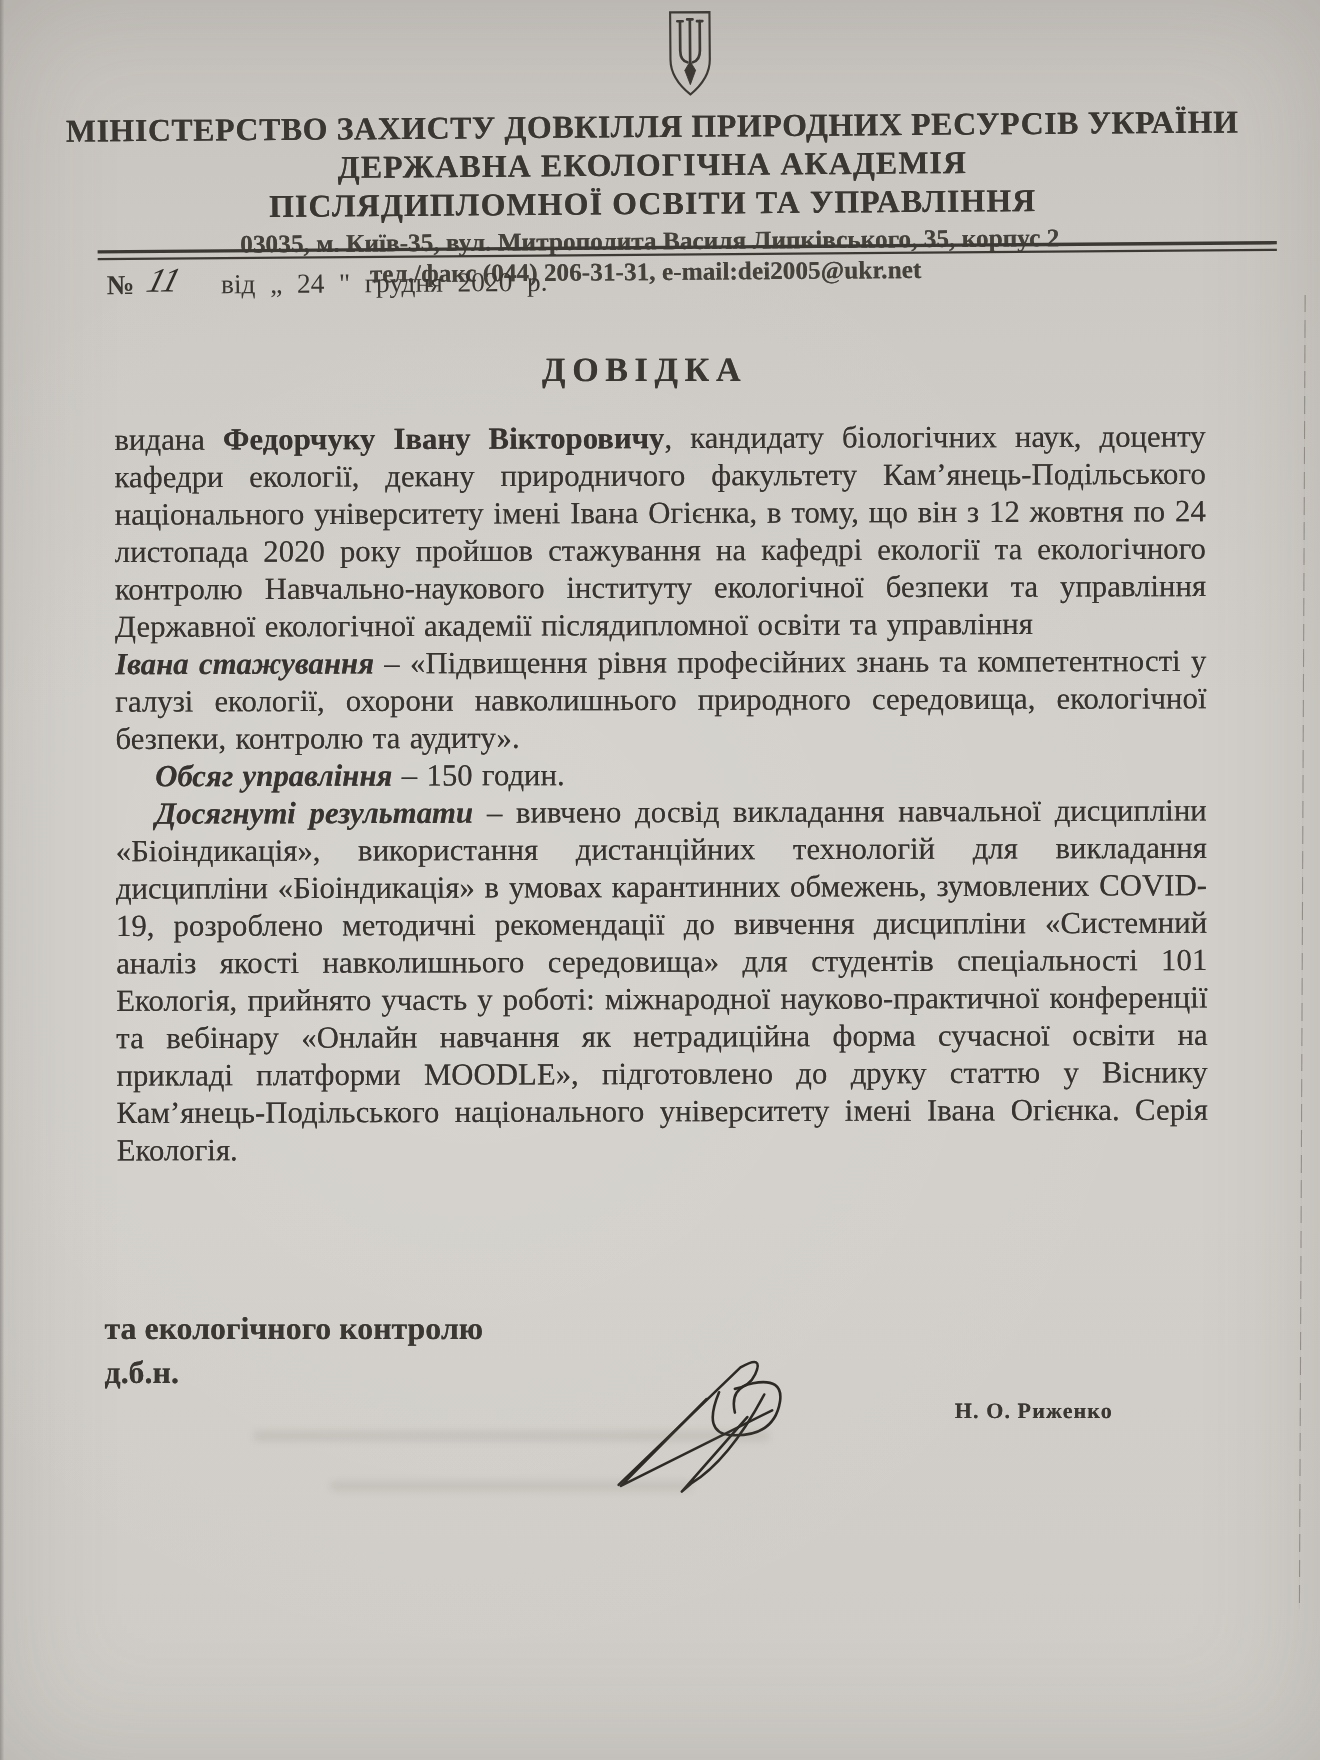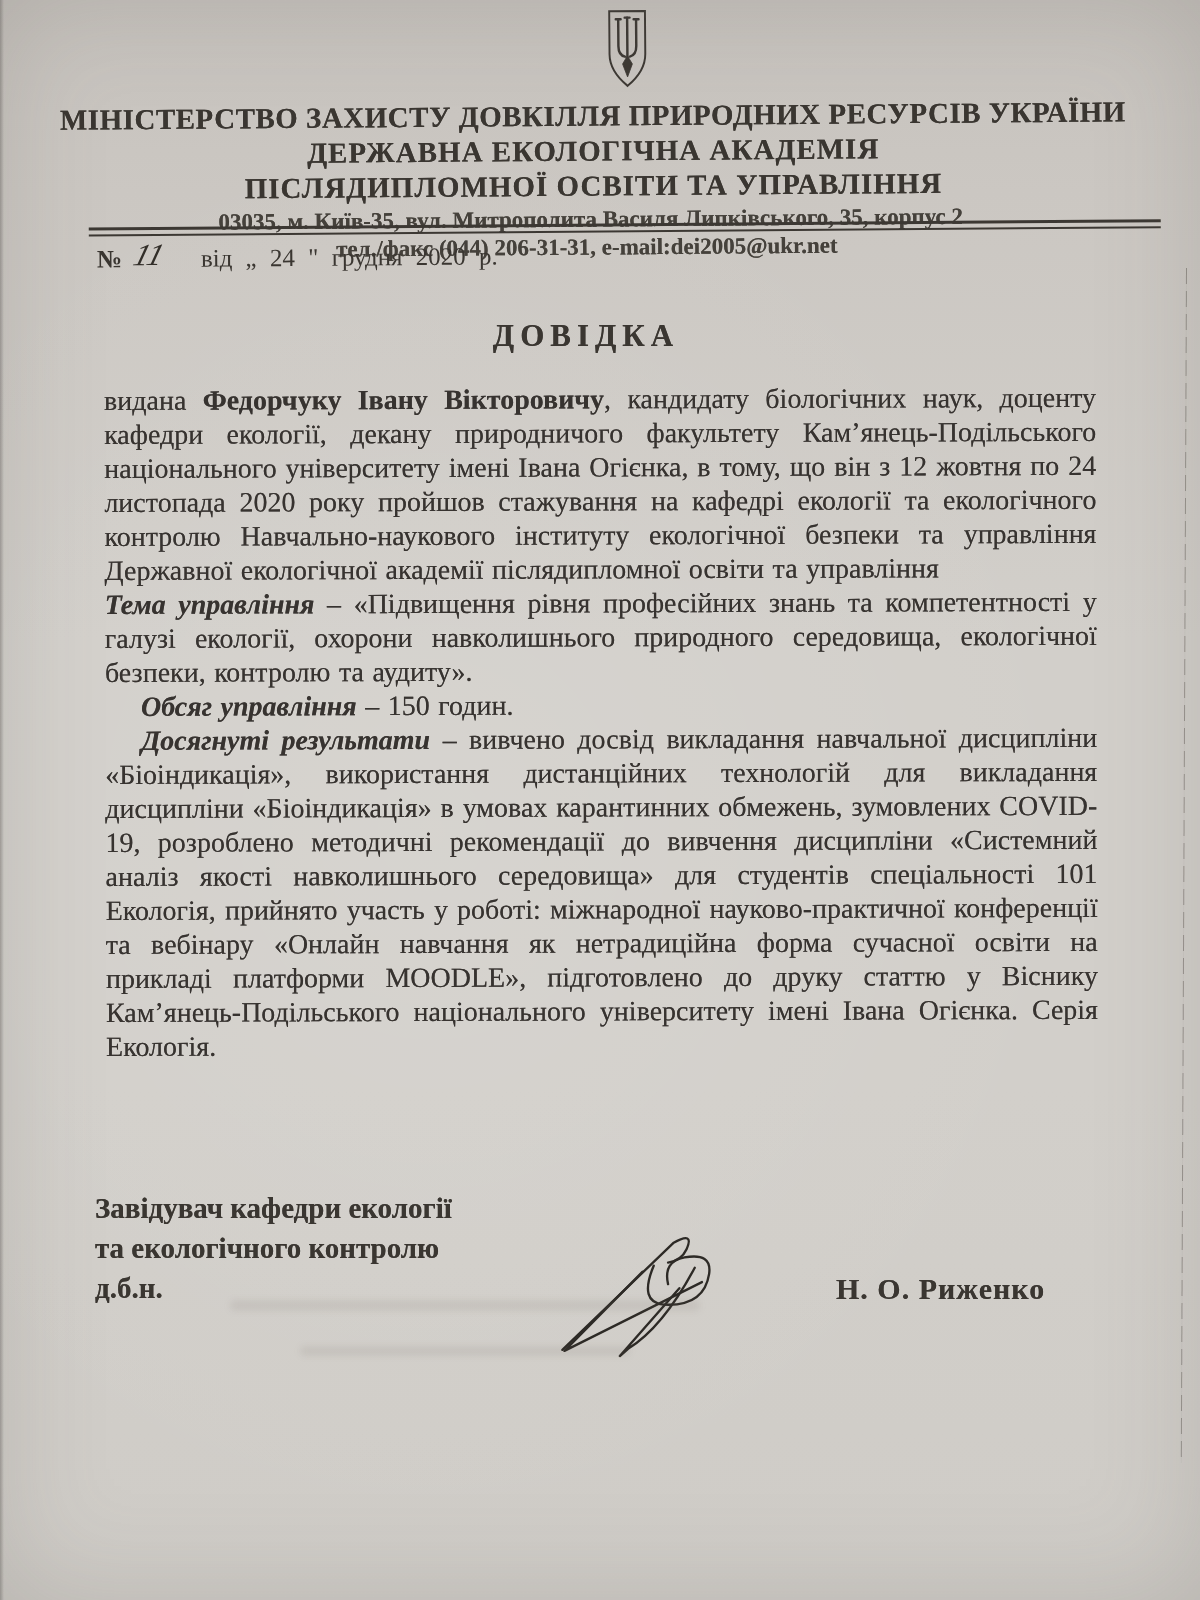--- a/index.html
+++ b/index.html
@@ -47,21 +47,21 @@
   .bodytext{position:absolute;left:104px;top:384px;width:992px;
     font-size:28px;line-height:34px;text-align:justify;color:#373330;
     transform:rotate(-.18deg);transform-origin:left top;
     text-shadow:0 0 .4px rgba(55,51,48,.75);word-spacing:1.5px;}
   .bodytext p{margin:0;}
   .bodytext p.ind{text-indent:36px;}
   .lead{font-weight:700;font-style:italic;}
   
   .sign-left{position:absolute;left:95px;top:1188px;font-size:29px;font-weight:700;
     line-height:40px;color:#3a3631;text-shadow:0 0 .5px rgba(58,54,49,.8);}
-  .sign-name{position:absolute;left:836px;top:1272px;width:260px;font-size:30px;font-weight:700;
+  .sign-name{position:absolute;left:868px;top:1272px;width:260px;font-size:20px;font-weight:700;
     color:#3a3631;letter-spacing:1px;text-shadow:0 0 .5px rgba(58,54,49,.8);}
   .sig-svg{position:absolute;left:548px;top:1228px;width:195px;height:140px;}
   .smudge{position:absolute;background:rgba(108,102,94,.11);filter:blur(3px);border-radius:6px;}
   .smudge.a{left:230px;top:1300px;width:470px;height:11px;}
   .smudge.b{left:300px;top:1346px;width:330px;height:10px;}
 </style>
 </head>
 <body>
 
 <div class="page">
@@ -85,27 +85,26 @@
     <div class="double-rule"></div>
     <div class="ref-line">
       <span class="ref-no">№</span><span class="ref-num">11</span><span class="ref-rest">від „ 24 " грудня 2020 р.</span>
     </div>
   </div>
 
   <div class="doc-title">ДОВІДКА</div>
 
   <div class="bodytext">
     <p><span>видана </span><b>Федорчуку Івану Вікторовичу</b><span>, кандидату біологічних наук, доценту кафедри екології, декану природничого факультету Кам’янець-Подільського національного університету імені Івана Огієнка, в тому, що він з 12 жовтня по 24 листопада 2020 року пройшов стажування на кафедрі екології та екологічного контролю Навчально-наукового інституту екологічної безпеки та управління Державної екологічної академії післядипломної освіти та управління</span></p>
-    <p><span class="lead">Тема управління</span><span> – «Підвищення рівня професійних знань та компетентності у галузі екології, охорони навколишнього природного середовища, екологічної безпеки, контролю та аудиту».</span></p>
+    <p><span class="lead">Івана стажування</span><span> – «Підвищення рівня професійних знань та компетентності у галузі екології, охорони навколишнього природного середовища, екологічної безпеки, контролю та аудиту».</span></p>
     <p class="ind"><span class="lead">Обсяг управління</span><span> – 150 годин.</span></p>
     <p class="ind"><span class="lead">Досягнуті результати</span><span> – вивчено досвід викладання навчальної дисципліни «Біоіндикація», використання дистанційних технологій для викладання дисципліни «Біоіндикація» в умовах карантинних обмежень, зумовлених COVID-19, розроблено методичні рекомендації до вивчення дисципліни «Системний аналіз якості навколишнього середовища» для студентів спеціальності 101 Екологія, прийнято участь у роботі: міжнародної науково-практичної конференції та вебінару «Онлайн навчання як нетрадиційна форма сучасної освіти на прикладі платформи MOODLE», підготовлено до друку статтю у Віснику Кам’янець-Подільського національного університету імені Івана Огієнка. Серія Екологія.</span></p>
   </div>
 
   <div class="sign-left">
-    <div>Завідувач кафедри екології</div>
     <div>та екологічного контролю</div>
     <div>д.б.н.</div>
   </div>
 
   <svg class="sig-svg" viewBox="0 0 190 135">
     <g fill="none" stroke="#2d2a26" stroke-width="2.3" stroke-linecap="round" stroke-linejoin="round">
       <path d="M14 118 L122 14 Q143 2 135 20 Q130 31 117 33"></path>
       <path d="M103 36 Q88 72 113 74 Q152 76 157 44 Q160 23 133 28 Q112 32 117 54"></path>
       <path d="M150 52 L16 119 L92 42"></path>
       <path d="M128 58 L70 124 L78 117 Q112 96 143 38"></path>

